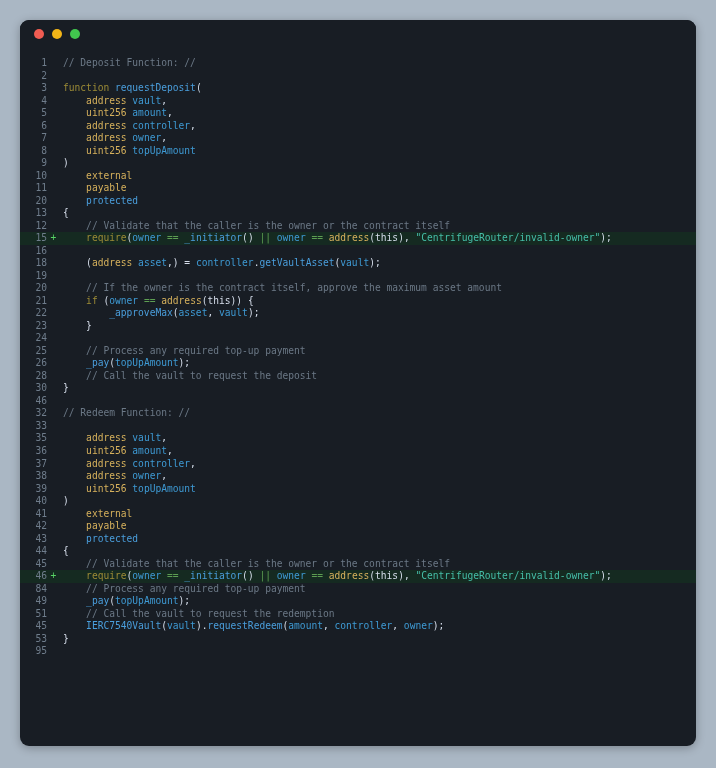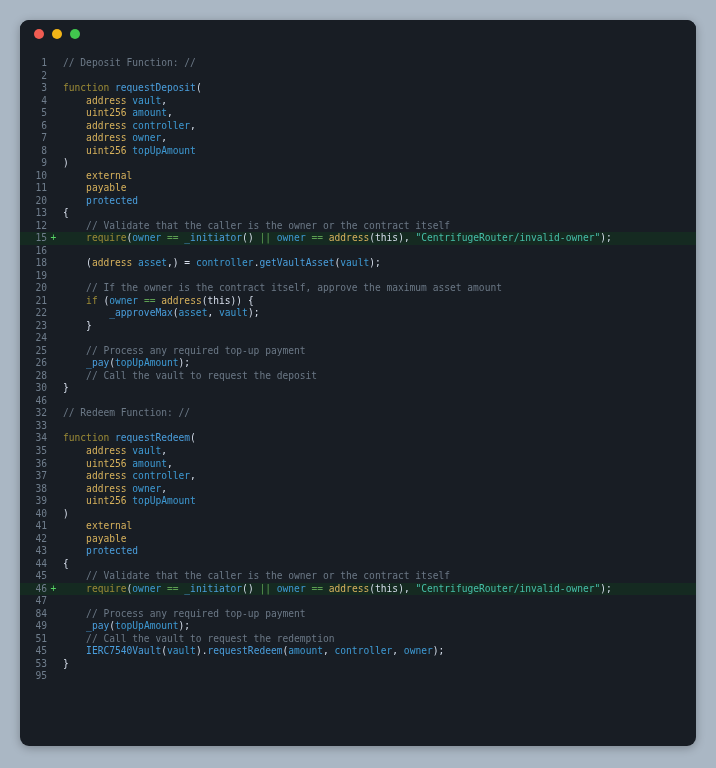--- a/index.html
+++ b/index.html
@@ -131,34 +131,32 @@
       <div class="line"><span class="lineno">22</span><span class="marker"></span><span class="content">        <span class="fn">_approveMax</span>(<span class="id">asset</span>, <span class="id">vault</span>);</span></div>
       <div class="line"><span class="lineno">23</span><span class="marker"></span><span class="content">    }</span></div>
       <div class="line"><span class="lineno">24</span><span class="marker"></span><span class="content">&nbsp;</span></div>
       <div class="line"><span class="lineno">25</span><span class="marker"></span><span class="content"><span class="c">    // Process any required top-up payment</span></span></div>
       <div class="line"><span class="lineno">26</span><span class="marker"></span><span class="content">    <span class="fn">_pay</span>(<span class="id">topUpAmount</span>);</span></div>
       <div class="line"><span class="lineno">28</span><span class="marker"></span><span class="content"><span class="c">    // Call the vault to request the deposit</span></span></div>
       <div class="line"><span class="lineno">30</span><span class="marker"></span><span class="content">}</span></div>
       <div class="line"><span class="lineno">46</span><span class="marker"></span><span class="content">&nbsp;</span></div>
       <div class="line"><span class="lineno">32</span><span class="marker"></span><span class="content"><span class="c">// Redeem Function: //</span></span></div>
       <div class="line"><span class="lineno">33</span><span class="marker"></span><span class="content">&nbsp;</span></div>
-      <div class="line"><span class="lineno">34</span><span class="marker"></span><span class="content"><span class="kw">function</span> <span class="fn">requestRedeem</span>(</span></div>
       <div class="line"><span class="lineno">35</span><span class="marker"></span><span class="content">    <span class="ty">address</span> <span class="id">vault</span>,</span></div>
       <div class="line"><span class="lineno">36</span><span class="marker"></span><span class="content">    <span class="ty">uint256</span> <span class="id">amount</span>,</span></div>
       <div class="line"><span class="lineno">37</span><span class="marker"></span><span class="content">    <span class="ty">address</span> <span class="id">controller</span>,</span></div>
       <div class="line"><span class="lineno">38</span><span class="marker"></span><span class="content">    <span class="ty">address</span> <span class="id">owner</span>,</span></div>
       <div class="line"><span class="lineno">39</span><span class="marker"></span><span class="content">    <span class="ty">uint256</span> <span class="id">topUpAmount</span></span></div>
       <div class="line"><span class="lineno">40</span><span class="marker"></span><span class="content">)</span></div>
       <div class="line"><span class="lineno">41</span><span class="marker"></span><span class="content">    <span class="mo">external</span></span></div>
       <div class="line"><span class="lineno">42</span><span class="marker"></span><span class="content">    <span class="mo">payable</span></span></div>
       <div class="line"><span class="lineno">43</span><span class="marker"></span><span class="content">    <span class="mod">protected</span></span></div>
       <div class="line"><span class="lineno">44</span><span class="marker"></span><span class="content">{</span></div>
       <div class="line"><span class="lineno">45</span><span class="marker"></span><span class="content"><span class="c">    // Validate that the caller is the owner or the contract itself</span></span></div>
       <div class="line added"><span class="lineno">46</span><span class="marker">+</span><span class="content">    <span class="kw">require</span>(<span class="id">owner</span> <span class="op">==</span> <span class="fn">_initiator</span>() <span class="op">||</span> <span class="id">owner</span> <span class="op">==</span> <span class="ty">address</span>(<span class="pl">this</span>), <span class="st">"CentrifugeRouter/invalid-owner"</span>);</span></div>
-      <div class="line"><span class="lineno">47</span><span class="marker"></span><span class="content">&nbsp;</span></div>
       <div class="line"><span class="lineno">84</span><span class="marker"></span><span class="content"><span class="c">    // Process any required top-up payment</span></span></div>
       <div class="line"><span class="lineno">49</span><span class="marker"></span><span class="content">    <span class="fn">_pay</span>(<span class="id">topUpAmount</span>);</span></div>
       <div class="line"><span class="lineno">51</span><span class="marker"></span><span class="content"><span class="c">    // Call the vault to request the redemption</span></span></div>
       <div class="line"><span class="lineno">45</span><span class="marker"></span><span class="content">    <span class="fn">IERC7540Vault</span>(<span class="id">vault</span>).<span class="fn">requestRedeem</span>(<span class="id">amount</span>, <span class="id">controller</span>, <span class="id">owner</span>);</span></div>
       <div class="line"><span class="lineno">53</span><span class="marker"></span><span class="content">}</span></div>
       <div class="line"><span class="lineno">95</span><span class="marker"></span><span class="content">&nbsp;</span></div>
     </div>
 
 </div>
 

